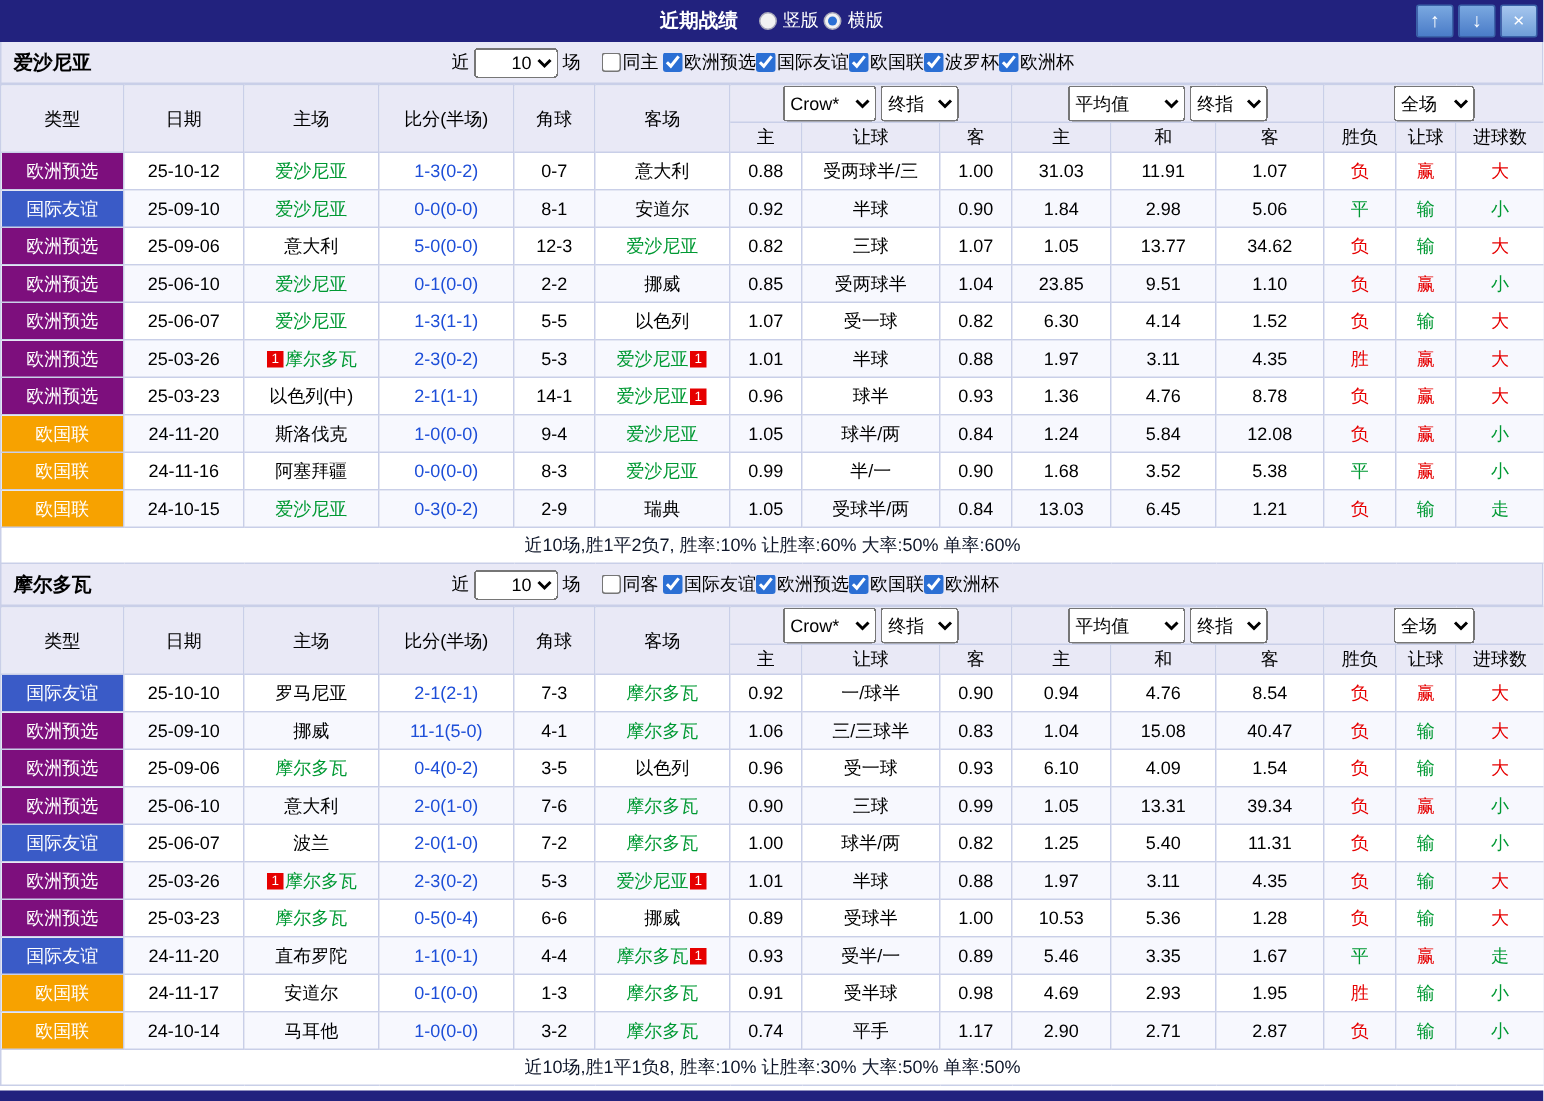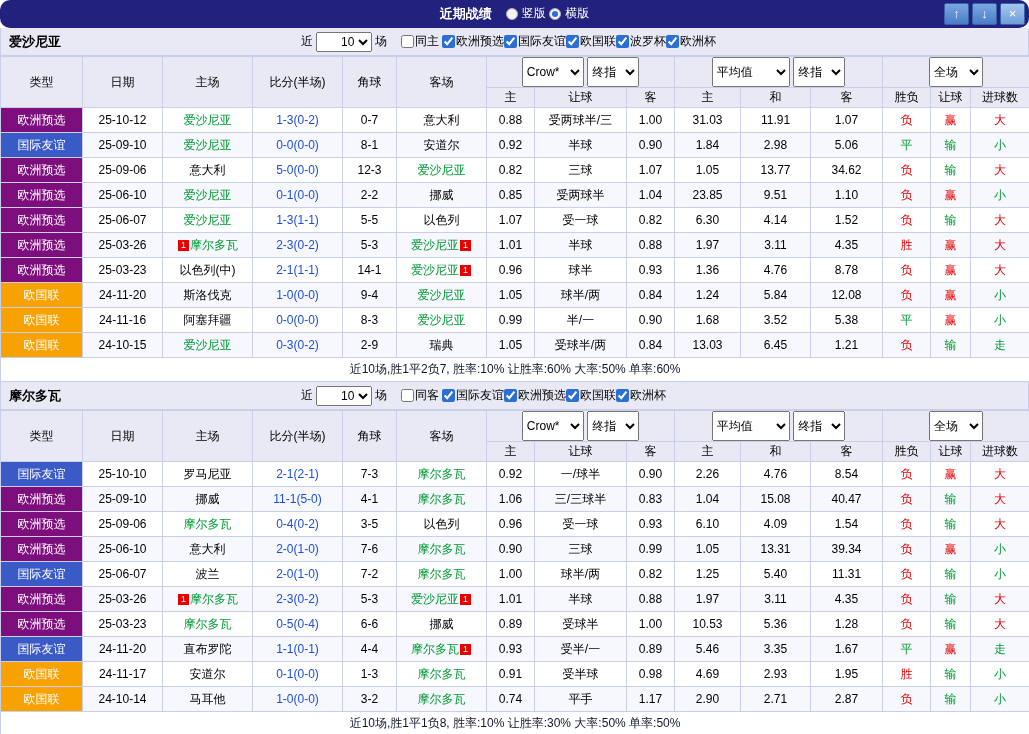--- a/index.html
+++ b/index.html
@@ -1,20 +1,20 @@
 <!DOCTYPE html>
 <html><head>
 <meta charset="utf-8">
 <style>
   * { box-sizing: border-box; margin: 0; padding: 0; }
   html, body { width: 1029px; background: #fff; font-family: "Liberation Sans", sans-serif; font-size: 12px; color: #000; }
   .window { width: 1029px; }
 
   
-  .topbar { height: 28px; background: #22227e; display: flex; align-items: center; justify-content: center; position: relative; color: #fff; border-radius: 10px; }
+  .topbar { height: 28px; background: #22227e; display: flex; align-items: center; justify-content: center; position: relative; color: #fff; }
   .topbar-center { display: flex; align-items: center; gap: 14px; }
   .tb-title { font-weight: bold; font-size: 13px; }
   .radio { display: inline-flex; align-items: center; gap: 4px; cursor: pointer; }
   .radio-circle { width: 12px; height: 12px; border-radius: 50%; background: #f2f2f2; border: 1px solid #aab; position: relative; display: inline-block; }
   .radio-circle.on::after { content: ""; position: absolute; left: 2px; top: 2px; width: 6px; height: 6px; border-radius: 50%; background: #2b6fd4; }
   .topbar-buttons { position: absolute; right: 4px; top: 3px; display: flex; gap: 3px; }
   .tb-btn { width: 25px; height: 22px; border: 1px solid #3a62a8; border-radius: 2px; background: linear-gradient(#7aa8e0, #4a7cc8); color: #fff; font-size: 13px; line-height: 20px; cursor: pointer; text-align: center; padding: 0; }
   .tb-btn.close { background: linear-gradient(#a6c6ee, #6f9ed8); }
 
   
@@ -25,21 +25,21 @@
   .filters select { height: 20px; font-size: 12px; font-family: "Liberation Sans", sans-serif; padding-left: 20px; }
   .chk { display: inline-flex; align-items: center; gap: 1px; cursor: pointer; }
   input[type="checkbox"] { width: 13px; height: 13px; accent-color: #2b6fd4; }
 
   
   table { width: 100%; border-collapse: collapse; table-layout: fixed; }
   th, td { border: 1px solid #c9cfe8; text-align: center; padding: 0 1px; height: 25px; overflow: hidden; white-space: nowrap; }
   thead th { background: #e9e9f6; font-weight: normal; }
   thead tr.dd-row th { height: 23px; }
   thead tr.sub-row th { height: 20px; }
-  thead select { height: 30px; font-size: 12px; font-family: "Liberation Sans", sans-serif; }
+  thead select { height: 24px; font-size: 12px; font-family: "Liberation Sans", sans-serif; }
   tbody td { background: #fff; }
   tbody tr:nth-child(even) td { background: #f7f8fe; }
   td.type-cell { color: #fff; }
   td.score { color: #1d4ed8; }
   .hl { color: #009933; }
   .tag { display: inline-block; background: #e60000; color: #fff; font-size: 9px; width: 11px; height: 11px; line-height: 11px; text-align: center; vertical-align: 1px; margin: 0 1px; }
   tfoot td { color: #0f172a; height: 24px; background: #fff; }
 
   .bottom-bar { height: 9px; background: #22227e; margin-top: 3px; }
 </style>
@@ -407,21 +407,21 @@
           <tr>
             <td class="type-cell" style="background: rgb(58, 91, 199);">国际友谊</td>
             <td>25-10-10</td>
             <td><span>罗马尼亚</span></td>
             <td class="score">2-1(2-1)</td>
             <td>7-3</td>
             <td><span class="hl">摩尔多瓦</span></td>
             <td>0.92</td>
             <td>一/球半</td>
             <td>0.90</td>
-            <td>2.26</td>
+            <td>0.94</td>
             <td>4.76</td>
             <td>8.54</td>
             <td style="color: rgb(230, 0, 0);">负</td>
             <td style="color: rgb(230, 0, 0);">赢</td>
             <td style="color: rgb(230, 0, 0);">大</td>
           </tr>
           <tr>
             <td class="type-cell" style="background: rgb(125, 15, 125);">欧洲预选</td>
             <td>25-09-10</td>
             <td><span>挪威</span></td>

